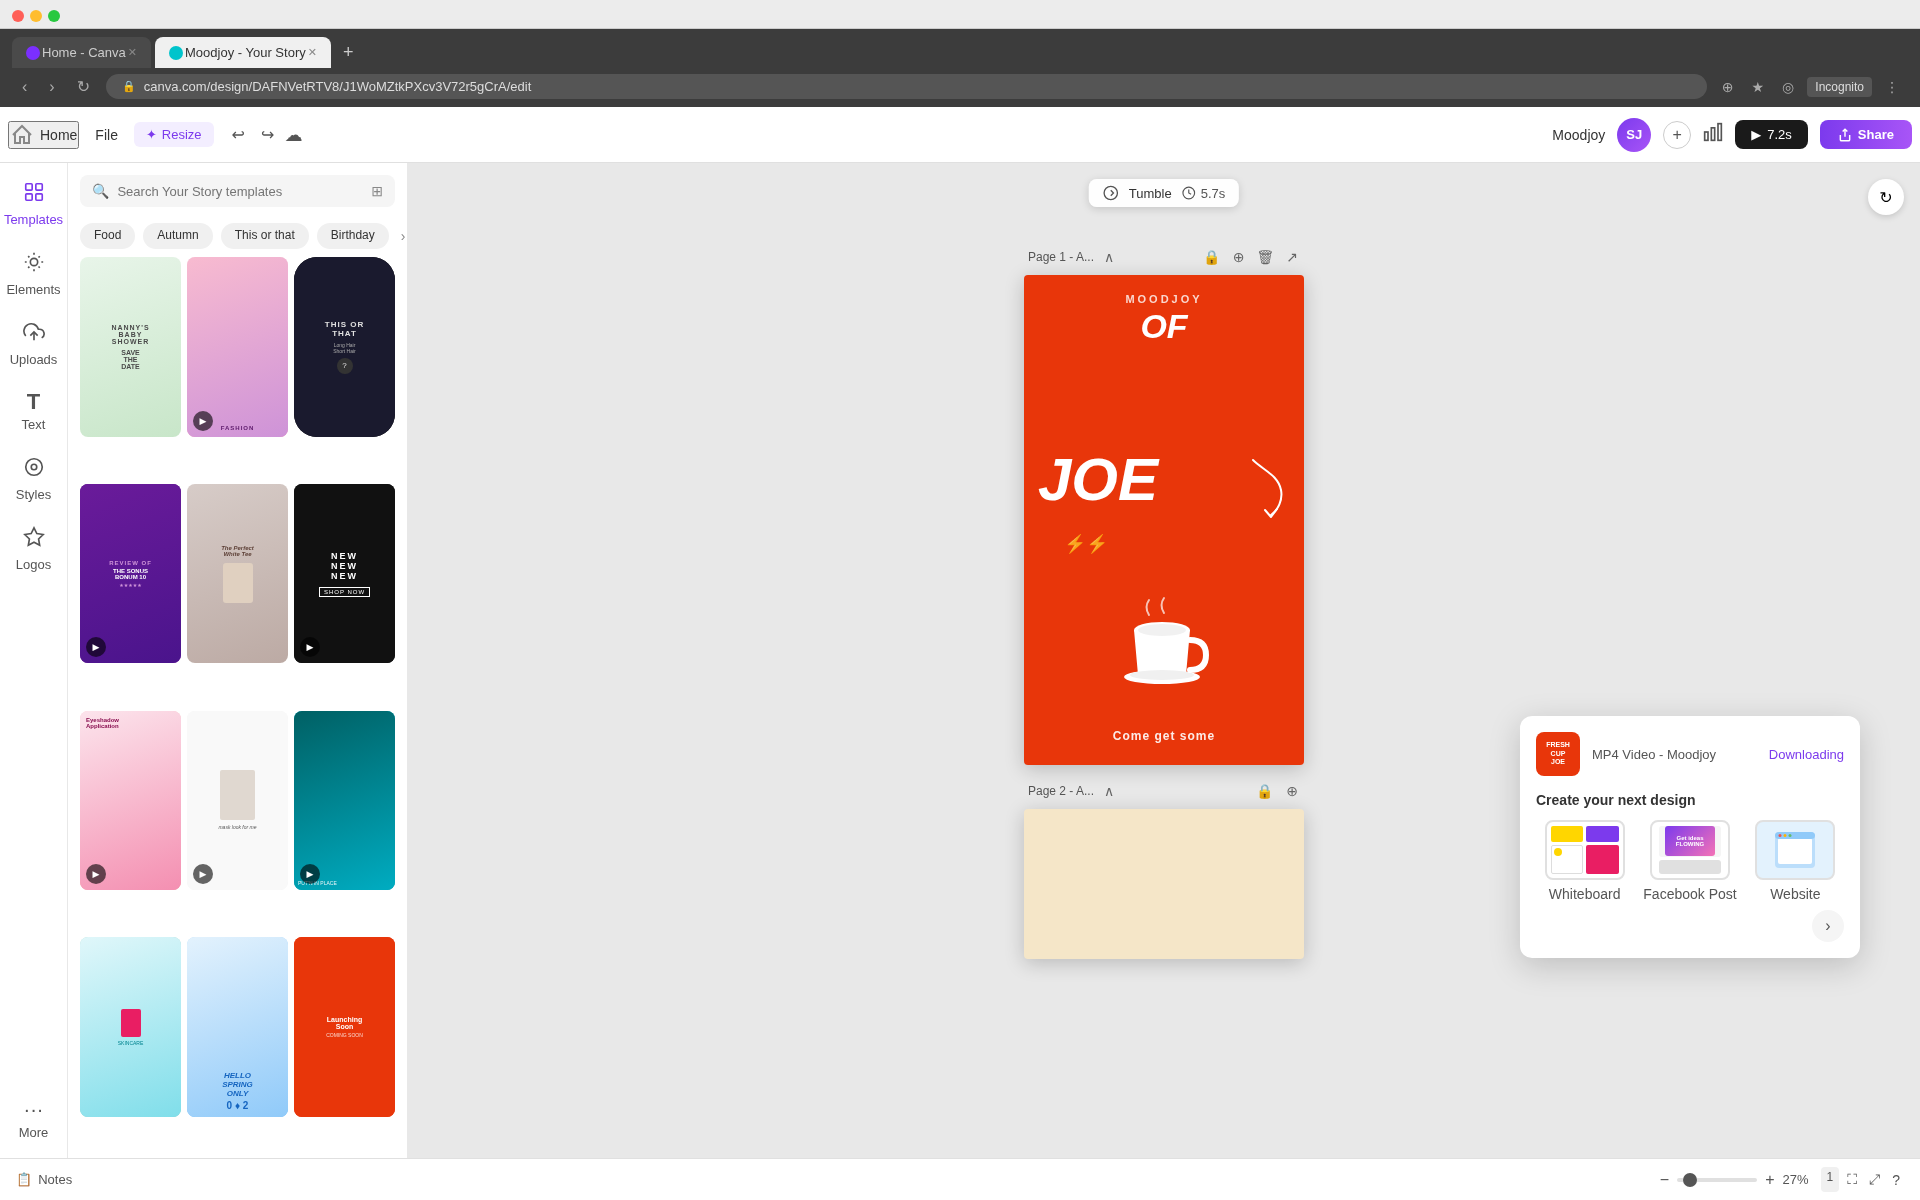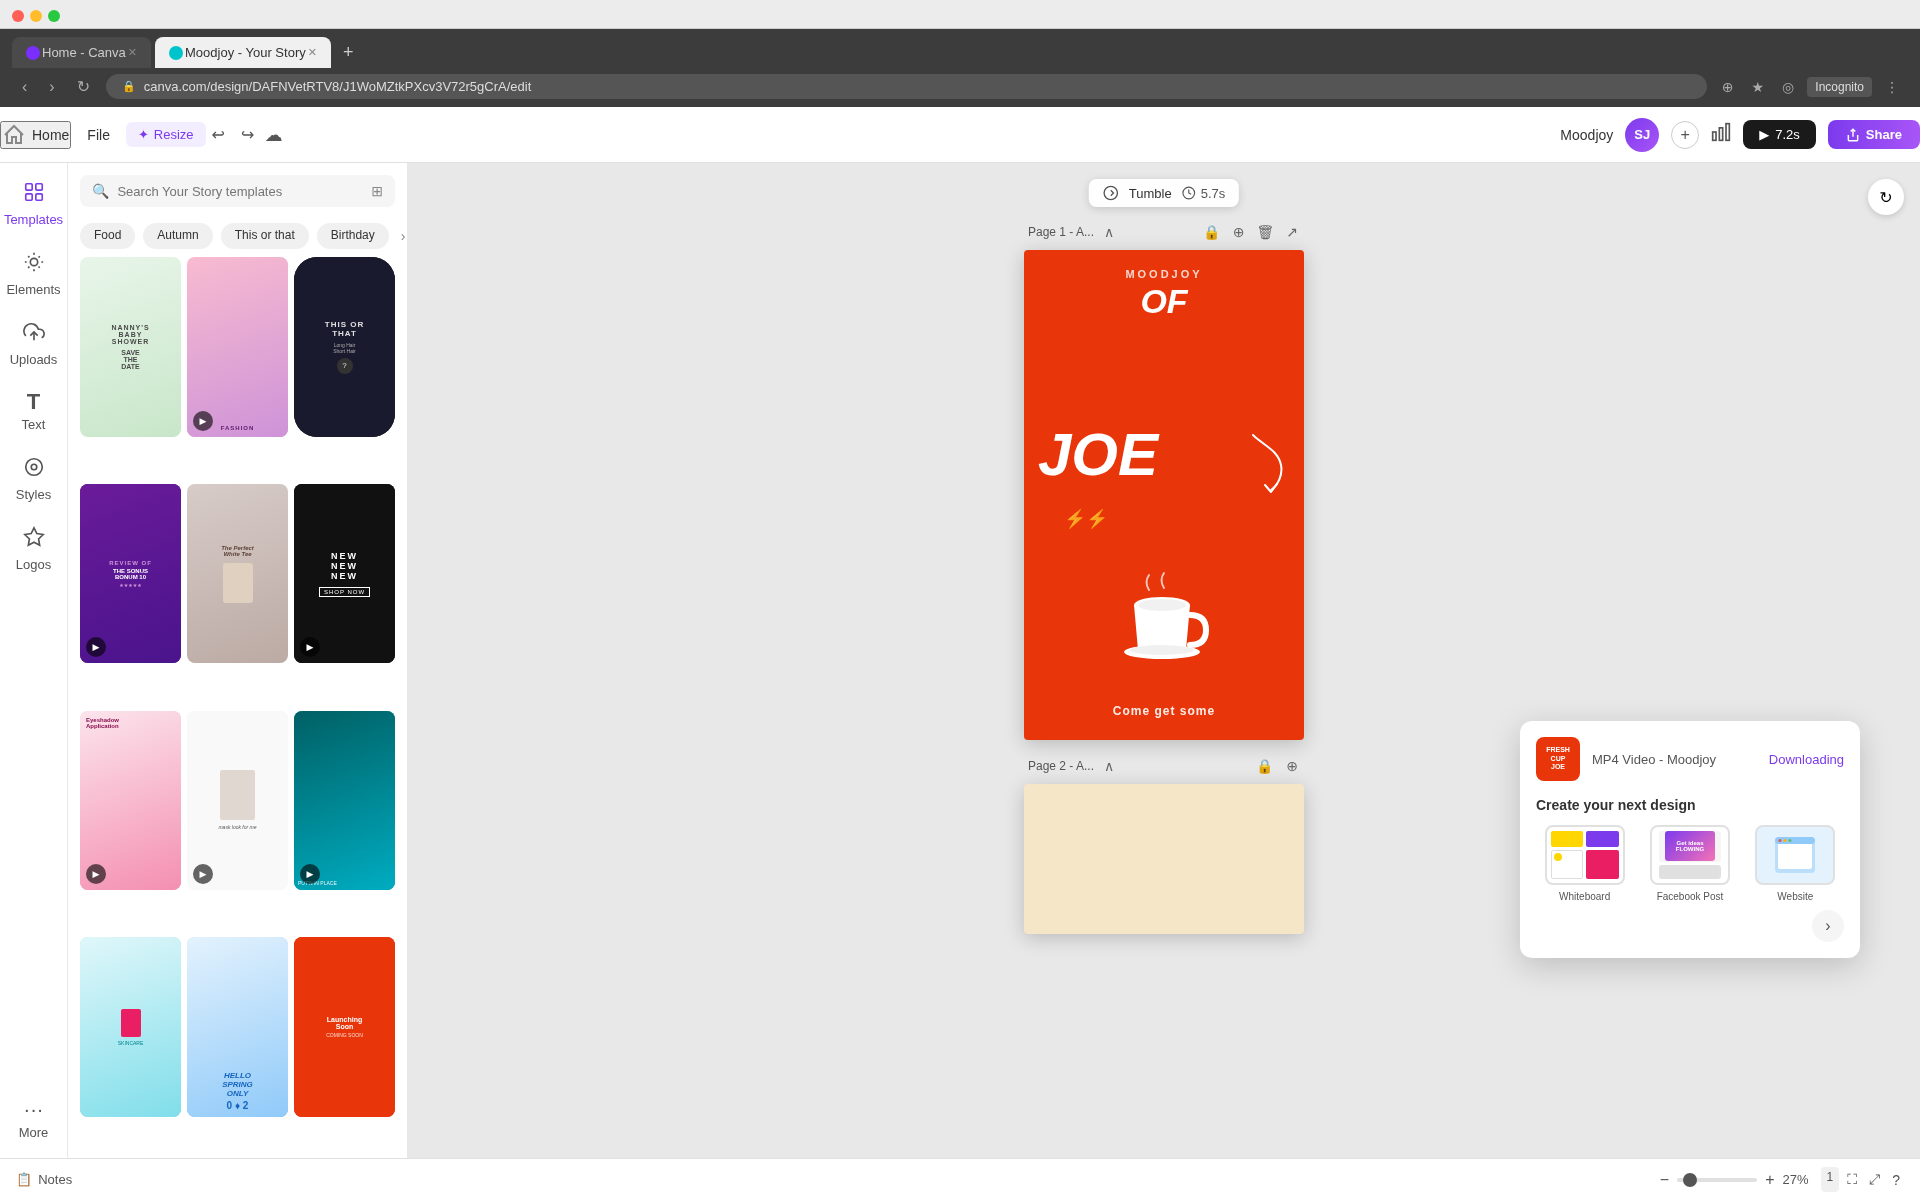--- a/index.html
+++ b/index.html
@@ -15,21 +15,21 @@
     .address-bar { display: flex; align-items: center; gap: 10px; padding: 6px 16px 8px; background: #3c3c3c; }
     .nav-btn { background: none; border: none; color: #aaa; font-size: 16px; cursor: pointer; padding: 2px 6px; }
     .url-bar { flex: 1; background: #555; border-radius: 20px; padding: 5px 16px; color: #ddd; font-size: 13px; display: flex; align-items: center; gap: 8px; }
     .url-lock { color: #aaa; font-size: 11px; }
     .browser-actions { display: flex; gap: 8px; align-items: center; }
     .browser-action-btn { background: none; border: none; color: #aaa; font-size: 14px; cursor: pointer; padding: 2px 5px; }
     .incognito-btn { background: #555; border: none; color: #ddd; font-size: 12px; border-radius: 4px; padding: 3px 8px; cursor: pointer; }
 
     
     .app { display: flex; flex-direction: column; height: calc(1200px - 90px); background: #fff; }
-    .app-header { display: flex; align-items: center; padding: 0 0; height: 56px; border-bottom: 1px solid #e0e0e0; background: #fff; }
+    .app-header { display: flex; align-items: center; padding: 0 8px; height: 56px; border-bottom: 1px solid #e0e0e0; background: #fff; gap: 12px; }
     .header-left { display: flex; align-items: center; gap: 8px; }
     .home-btn { display: flex; align-items: center; gap: 6px; font-size: 14px; color: #333; cursor: pointer; font-weight: 500; }
     .home-icon { width: 24px; height: 24px; }
     .header-menu { display: flex; align-items: center; gap: 16px; margin-left: 8px; }
     .header-menu-item { font-size: 14px; color: #333; cursor: pointer; }
     .resize-btn { display: flex; align-items: center; gap: 5px; font-size: 13px; color: #7c3aed; background: #f3eeff; border: none; border-radius: 6px; padding: 5px 12px; cursor: pointer; font-weight: 500; }
     .header-right { margin-left: auto; display: flex; align-items: center; gap: 12px; }
     .design-title { font-size: 14px; color: #333; font-weight: 500; }
     .avatar { width: 34px; height: 34px; border-radius: 50%; background: linear-gradient(135deg, #7c3aed, #a855f7); display: flex; align-items: center; justify-content: center; color: #fff; font-size: 13px; font-weight: bold; cursor: pointer; }
     .plus-btn { width: 28px; height: 28px; border-radius: 50%; background: none; border: 1.5px solid #ccc; display: flex; align-items: center; justify-content: center; cursor: pointer; font-size: 16px; color: #555; }
@@ -94,21 +94,21 @@
     .download-info { flex: 1; }
     .download-title { font-size: 13px; font-weight: 600; color: #333; }
     .download-title span { font-weight: 400; color: #555; text-align: right; }
     .download-action { font-size: 13px; color: #7c3aed; font-weight: 500; cursor: pointer; }
     .create-next { font-size: 14px; font-weight: 600; color: #333; margin-bottom: 12px; }
     .design-options { display: grid; grid-template-columns: 1fr 1fr 1fr; gap: 8px; align-items: end; }
     .design-option { display: flex; flex-direction: column; align-items: center; gap: 6px; cursor: pointer; }
     .design-option-thumb { width: 80px; height: 60px; border-radius: 8px; overflow: hidden; display: flex; align-items: center; justify-content: center; }
     .design-option-thumb.whiteboard { background: #fff; border: 2px solid #e0e0e0; }
     .design-option-thumb.facebook { background: #fff; border: 2px solid #e0e0e0; }
-    .design-option-label { font-size: 10px; color: #555; text-align: center; font-weight: 500; }
+    .design-option-label { font-size: 14px; color: #555; text-align: center; font-weight: 500; }
 
     
     .bottom-bar { display: flex; align-items: center; gap: 12px; padding: 8px 16px; border-top: 1px solid #e0e0e0; background: #fff; }
     .notes-btn { display: flex; align-items: center; gap: 6px; background: none; border: none; font-size: 13px; color: #555; cursor: pointer; }
     .bottom-spacer { flex: 1; }
     .zoom-control { display: flex; align-items: center; gap: 8px; font-size: 13px; color: #555; }
     .zoom-slider { width: 80px; height: 4px; background: #e0e0e0; border-radius: 2px; appearance: none; cursor: pointer; }
     .zoom-slider::-webkit-slider-thumb { appearance: none; width: 14px; height: 14px; border-radius: 50%; background: #555; cursor: pointer; }
     .view-toggle { display: flex; gap: 4px; }
     .view-btn { background: none; border: none; color: #555; font-size: 14px; cursor: pointer; padding: 4px; }
@@ -430,21 +430,21 @@
                 <polyline points="12 6 12 12 16 14"></polyline>
               </svg>
             <span>5.7s</span>
           </span>
         </div>
 
         <div class="refresh-btn" style="top:16px;right:16px;">
           <span>↻</span>
         </div>
 
-        <div style="margin-top:39px;display:flex;flex-direction:column;gap:16px;">
+        <div style="margin-top:64px;display:flex;flex-direction:column;gap:16px;">
 
           <div class="page-wrapper">
             <div class="page-controls">
               <span class="page-label">Page 1 - A...</span>
               <button class="page-control-btn">∧</button>
               <div class="page-control-divider"></div>
               <button class="page-control-btn">🔒</button>
               <button class="page-control-btn">⊕</button>
               <button class="page-control-btn">🗑</button>
               <button class="page-control-btn">↗</button>

